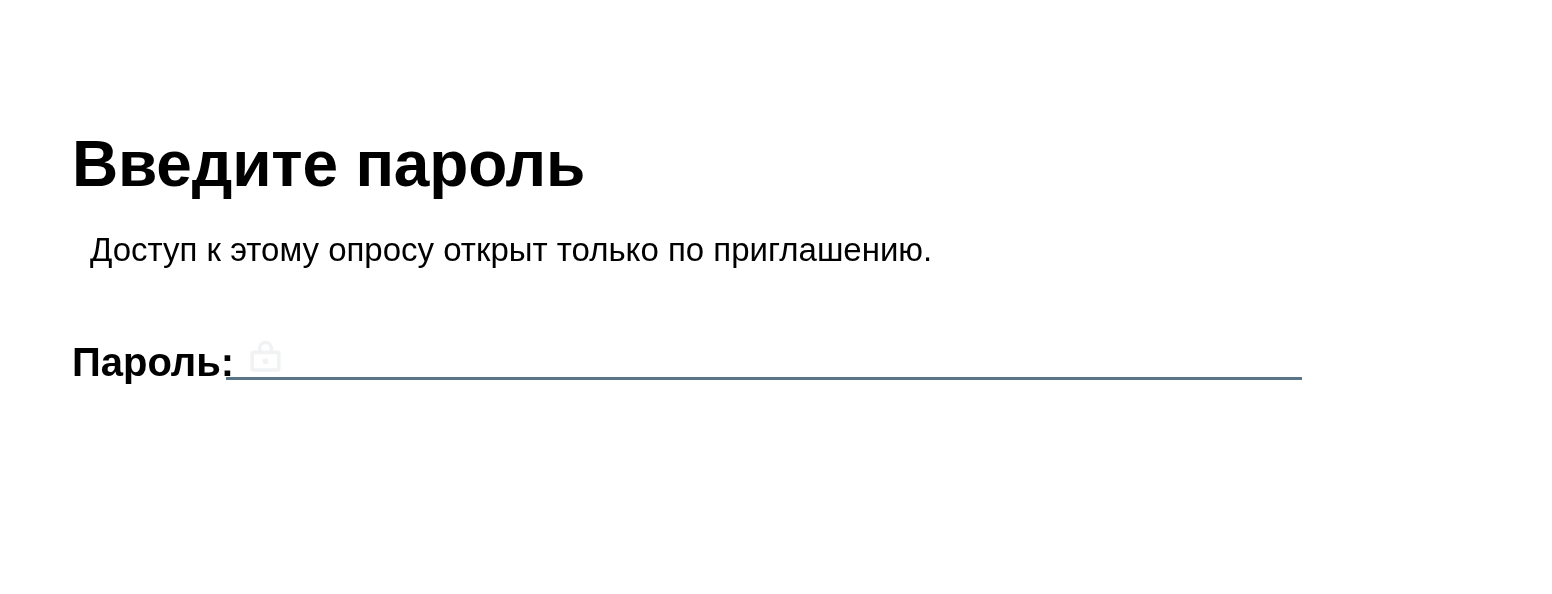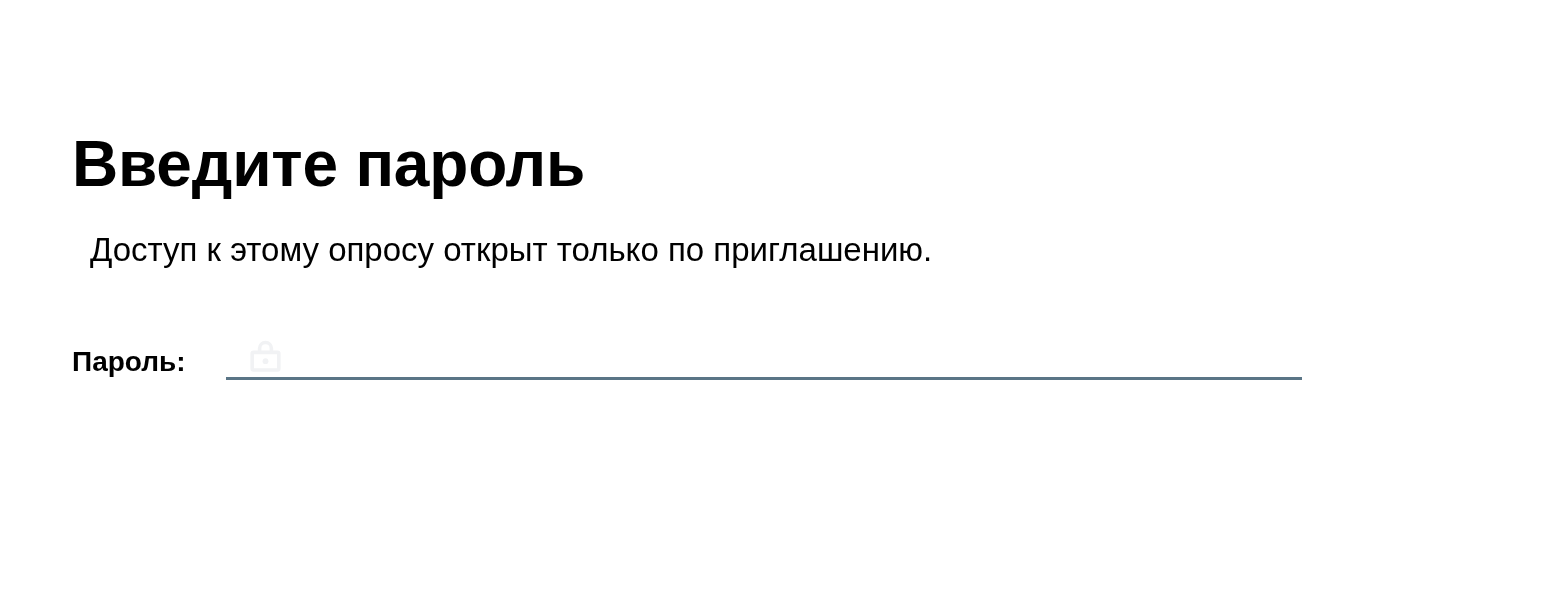--- a/index.html
+++ b/index.html
@@ -64,21 +64,21 @@
     top: 336px;
     width: 1240px;
     height: 52px;
   }
 
   .password-label {
     position: absolute;
     left: 0;
     top: 7px;
     font-family: "Liberation Sans", sans-serif;
-    font-size: 28px;
+    font-size: 40px;
     font-weight: bold;
     line-height: 38px;
     color: #000000;
     white-space: nowrap;
   }
 
   .password-field-wrap {
     position: absolute;
     left: 154px;
     top: 0;

